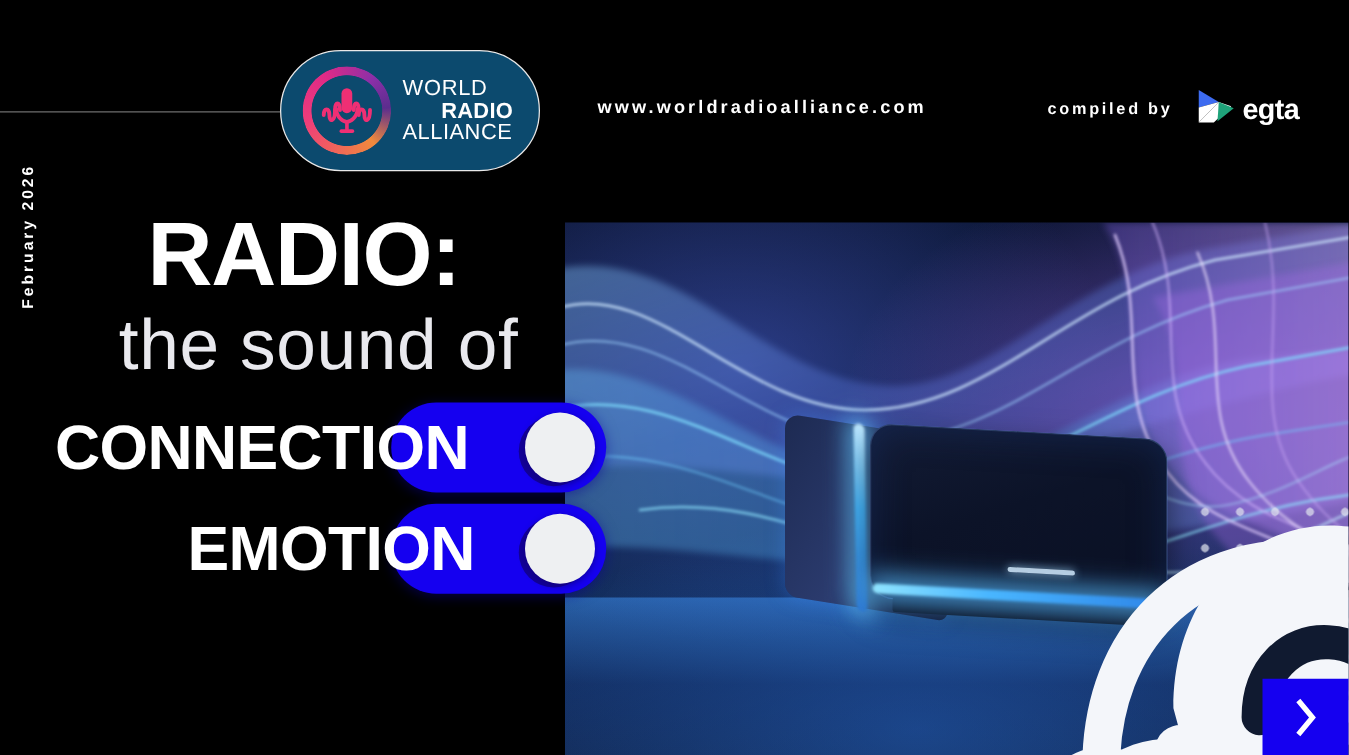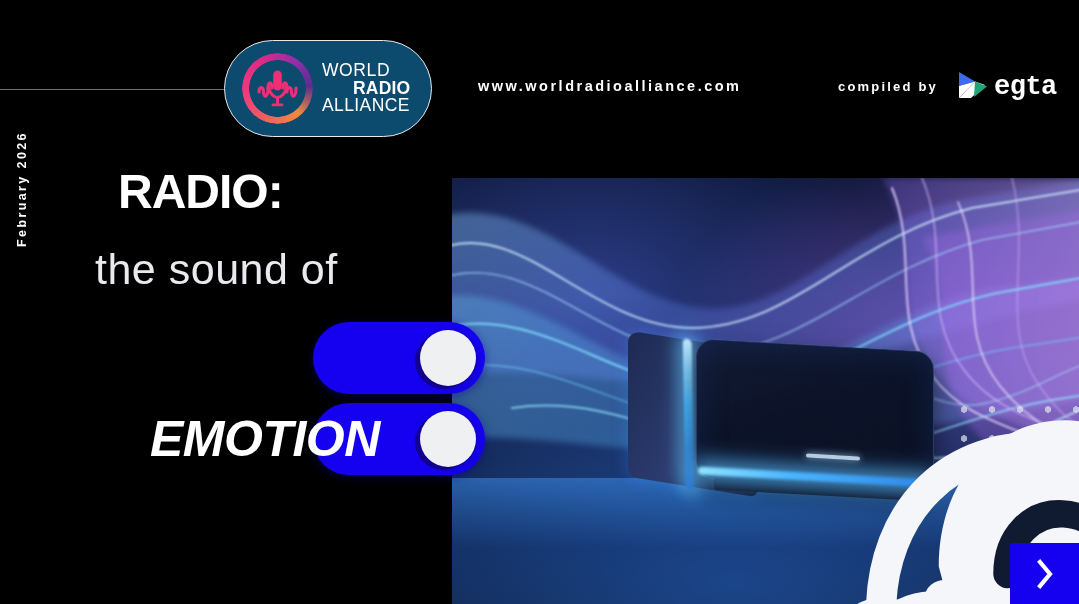--- a/index.html
+++ b/index.html
@@ -111,38 +111,38 @@
 
   .site-url {
     position:absolute; left:478px; top:78px;
     color:#fff; font-size:14.5px; font-weight:700; letter-spacing:2.5px;
   }
   .compiled {
     position:absolute; left:838px; top:79px;
     color:#fff; font-size:13px; font-weight:600; letter-spacing:2.2px;
   }
   .egta { position:absolute; left:957px; top:70px; display:flex; align-items:center; gap:3px; }
-  .egta-word { color:#fff; font-size:27px; font-weight:800; letter-spacing:-.5px;font-family:Liberation Mono, monospace; }
+  .egta-word { color:#fff; font-size:23px; font-weight:800; letter-spacing:-.5px; }
 
   
   .date-v {
     position:absolute; left:-43px; top:182px; width:130px;
     transform:rotate(-90deg); transform-origin:center;
     color:#fff; font-size:12.5px; font-weight:700; letter-spacing:2.4px;
     text-align:center;
   }
 
   
   .t1 {
     position:absolute; left:118px; top:168px;
-    color:#fff; font-size:48px; font-weight:900; letter-spacing:-1px; line-height:1;
+    color:#fff; font-size:72px; font-weight:900; letter-spacing:-1px; line-height:1;
   }
   .t2 {
     position:absolute; left:95px; top:248px;
-    color:#e9e9ee; font-size:43px; font-weight:300; letter-spacing:.5px; line-height:1;
+    color:#e9e9ee; font-size:57px; font-weight:300; letter-spacing:.5px; line-height:1;
   }
 
   
   .rows { position:absolute; left:0; top:322px; width:490px; height:240px; }
   .row { position:absolute; height:72px; }
   .row .pill {
     position:absolute; right:0; top:0; height:72px; border-radius:40px;
     background:#1500f0;
     box-shadow:0 2px 10px rgba(10,0,150,.5);
   }
@@ -159,21 +159,21 @@
   #row0 { top:0;   left:0; width:490px; }
   #row1 { top:81px; left:0; width:490px; }
   #row2 { top:162px; left:0; width:490px; }
   #row0 .pill { width:172px; right:5px; }
   #row1 .pill { width:172px; right:5px; }
   #row2 .pill { width:172px; right:5px; }
   #row0 .knob { right:14px; }
   #row1 .knob { right:14px; }
   #row2 .knob { right:14px; }
   #row0 .word { left:44px; }
-  #row1 .word { left:150px;font-style:italic; }
+  #row1 .word { left:150px; }
   #row2 .word { left:88px; }
 
   
   .next-btn {
     position:absolute; left:1010px; top:543px; width:69px; height:61px;
     background:#1500f0; display:flex; align-items:center; justify-content:center;
   }
   .next-btn svg { display:block; }
 </style>
 </head>
@@ -312,20 +312,21 @@
 
   <div class="date-v">February 2026</div>
 
   <div class="t1">RADIO:</div>
   <div class="t2">the sound of</div>
 
   <div class="rows">
     <div class="row" id="row0">
       <div class="pill"></div>
       <div class="knob"></div>
+      <div class="word">CONNECTION</div>
     </div>
     <div class="row" id="row1">
       <div class="pill"></div>
       <div class="knob"></div>
       <div class="word">EMOTION</div>
     </div>
   </div>
 
   <div class="next-btn">
     <span>

